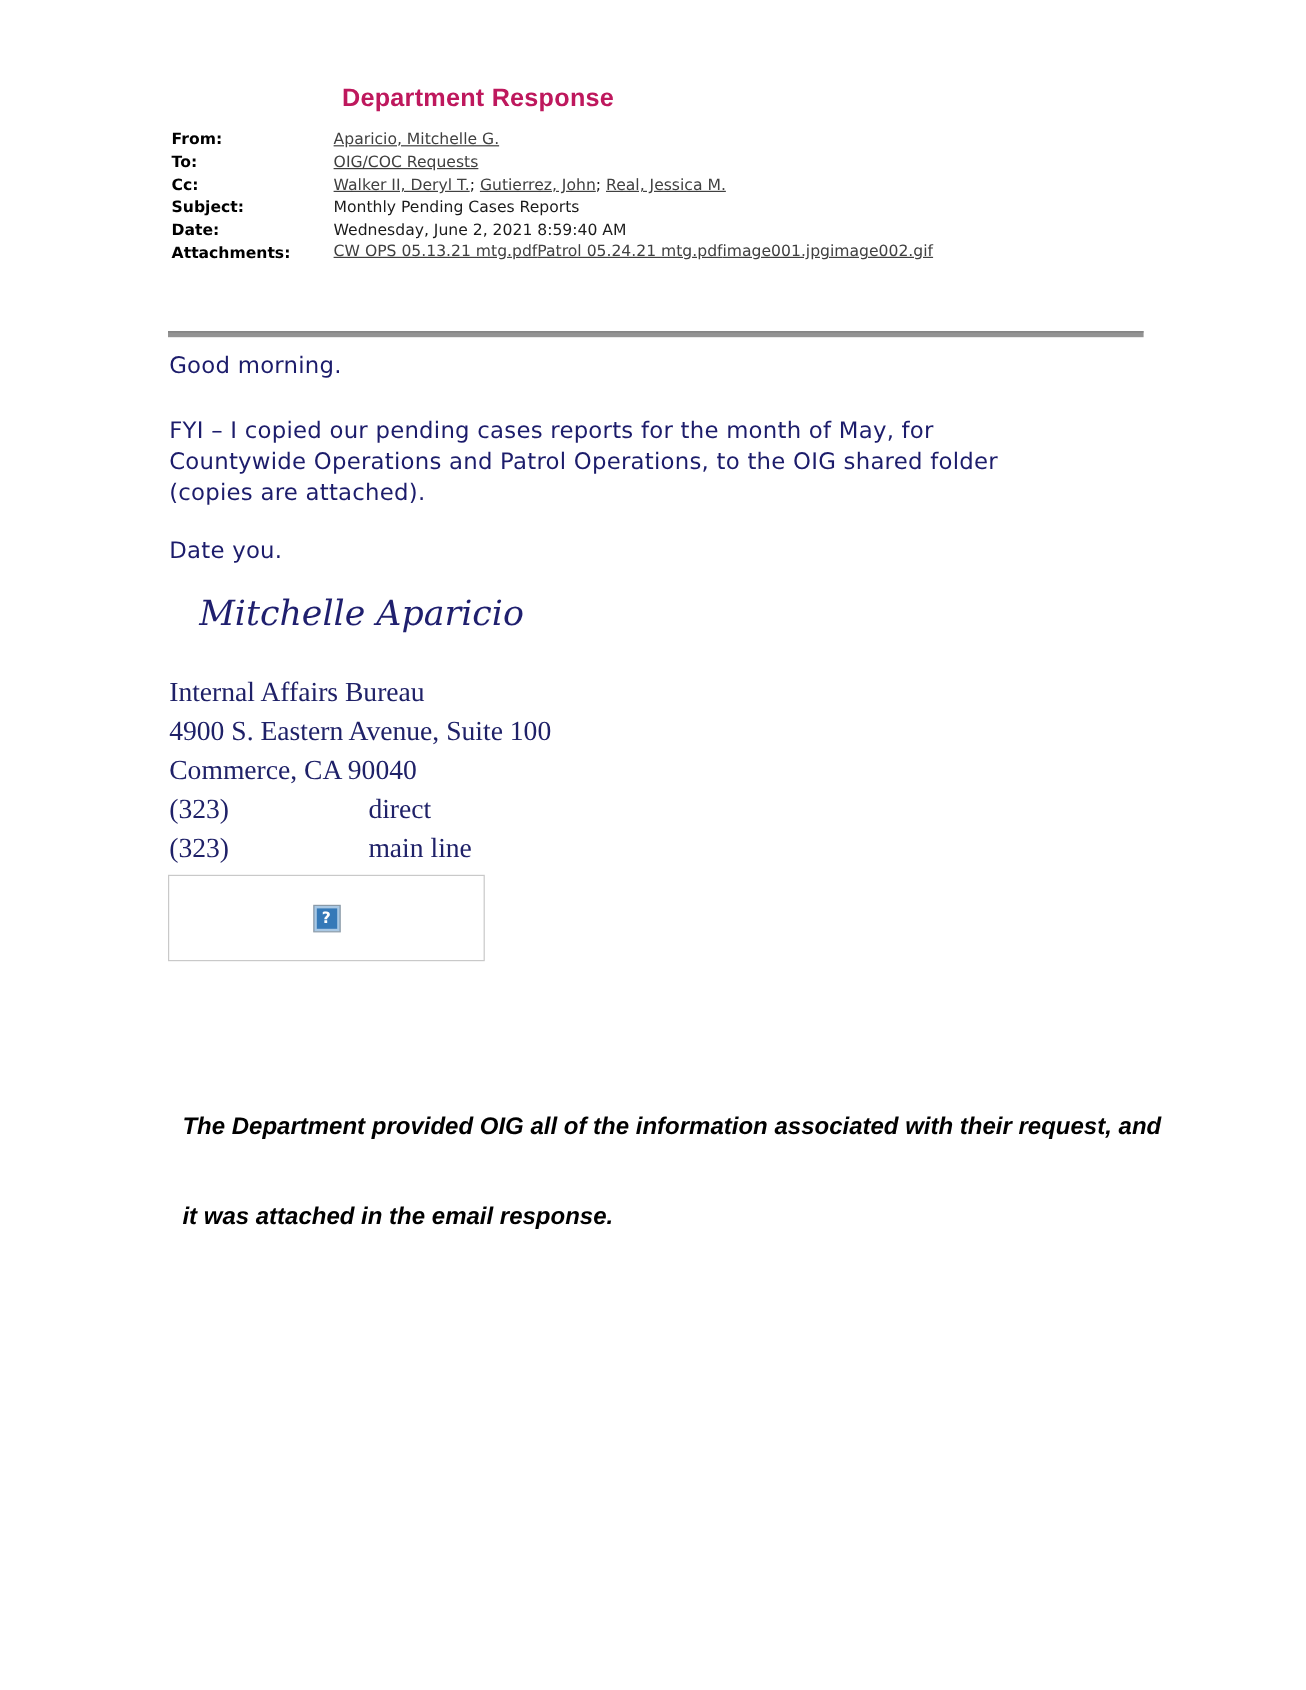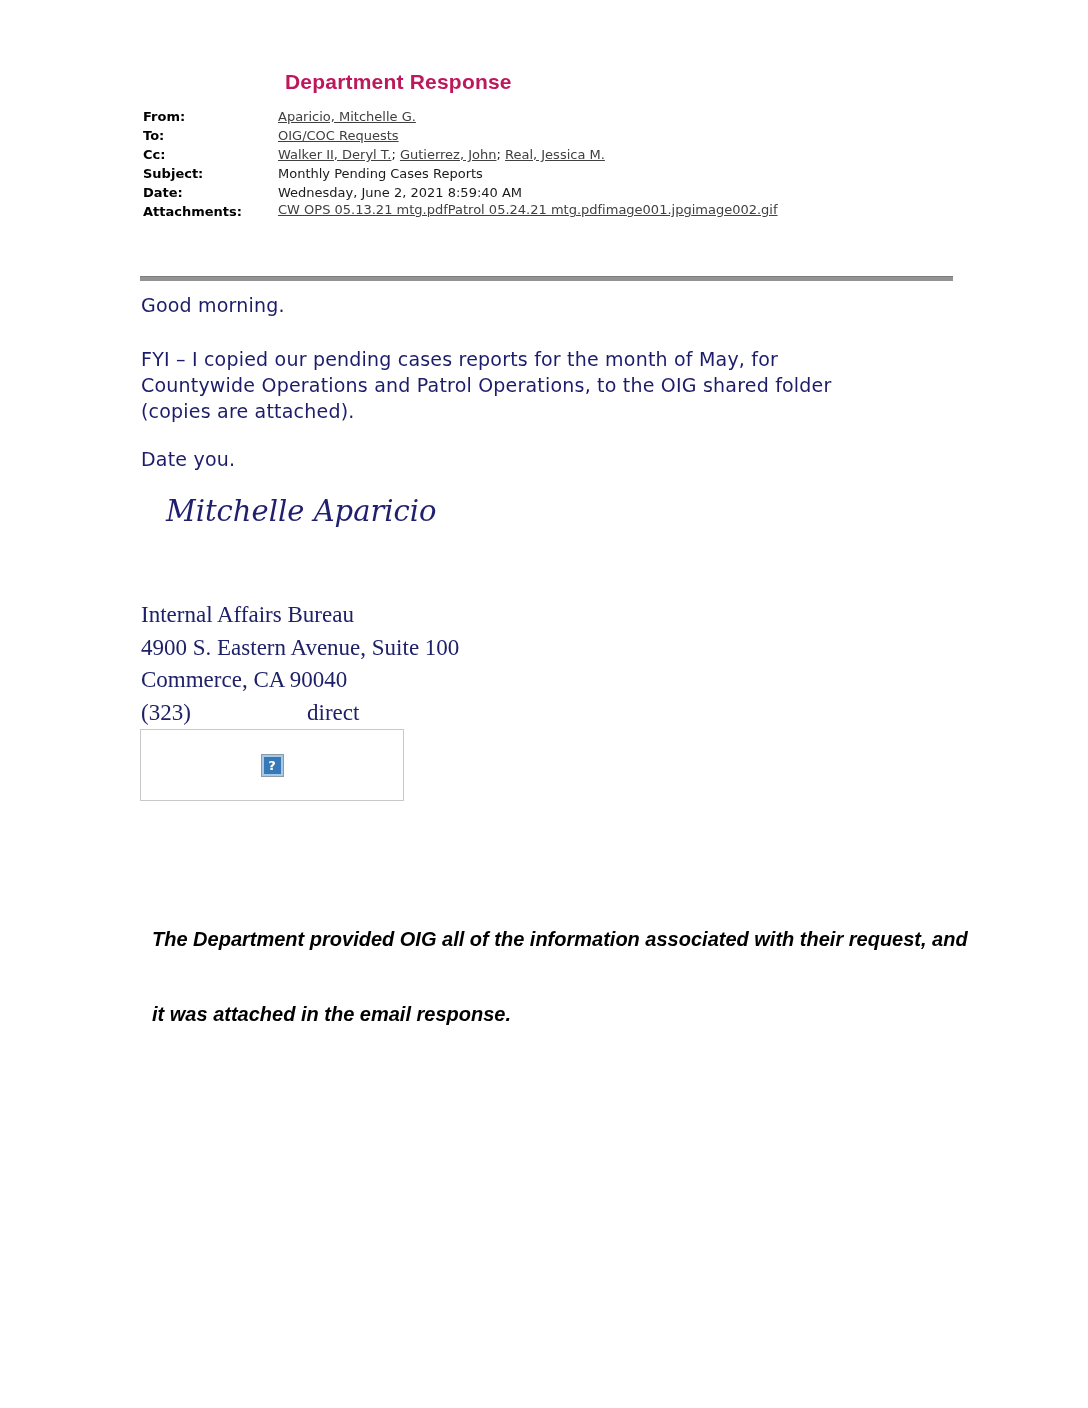--- a/index.html
+++ b/index.html
@@ -54,21 +54,21 @@
   .signature {
     position:absolute; left:143px; top:494px;
     font-family:"DejaVu Serif", serif;
     font-style:italic;
     font-size:29px; color:#1f1f6e;margin-left:23px;
   }
   
   .address {
     position:absolute; left:141px; top:561px;
     font-family:"Liberation Serif", serif;
-    font-size:23px; color:#1f2168;margin-top:38px;
+    font-size:23px; color:#1f2168;
   }
   .address .aline { line-height:32.5px; }
   .phone-prefix { display:inline-block; width:166px; }
   
   .img-placeholder {
     position:absolute; left:140px; top:729px;
     width:264px; height:72px;
     border:1px solid #c9c9c9;
     background:#ffffff;
     display:flex; align-items:center; justify-content:center;

